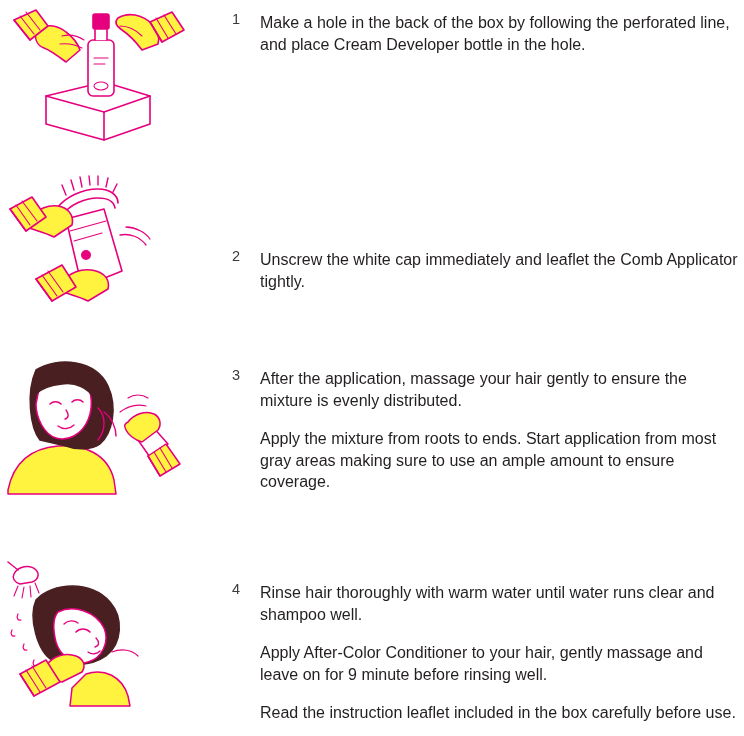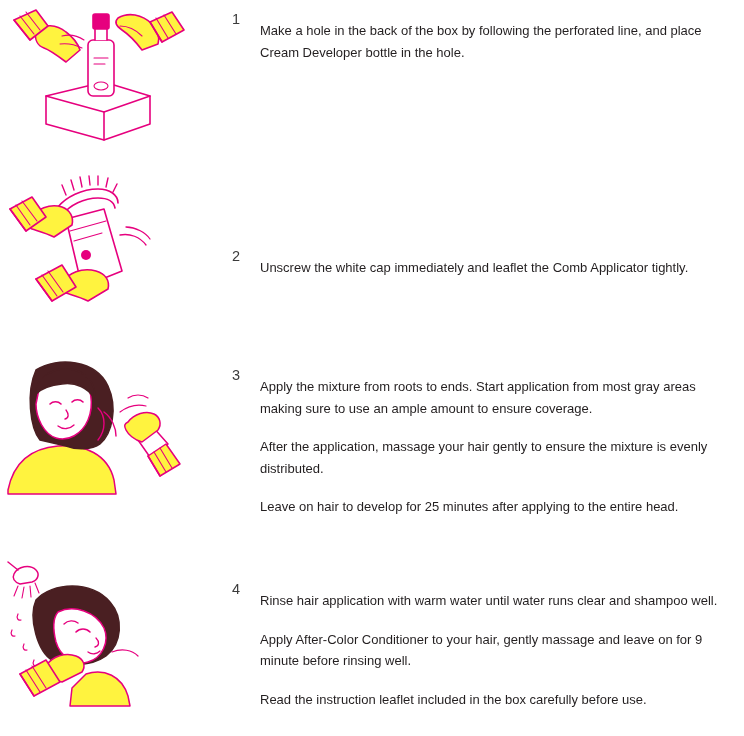--- a/index.html
+++ b/index.html
@@ -38,24 +38,24 @@
     color: #3b3b3b;
     line-height: 20px;
     padding-top: 1px;
     text-align: left;
   }
   .body {
     flex: 1 1 auto;
     padding-right: 6px;
   }
   .para {
-    font-size: 13px;
+    font-size: 16px;
     line-height: 21.5px;
     color: #231f20;
-    margin: 12px 0 17px 0;
+    margin: 4px 0 17px 0;
   }
   .para:last-child {
     margin-bottom: 0;
   }
   
   #step-1 { top: 8px; }
   #step-2 { top: 245px; }
   #step-3 { top: 364px; }
   #step-4 { top: 578px; }
 
@@ -219,29 +219,28 @@
     <div class="num">2</div>
     <div class="body">
       <p class="para">Unscrew the white cap immediately and leaflet the Comb Applicator tightly.</p>
     </div>
   </div>
 
   <div class="step" id="step-3">
     <div class="illus"></div>
     <div class="num">3</div>
     <div class="body">
+      <p class="para">After the application, massage your hair gently to ensure the mixture is evenly distributed.</p>
       <p class="para">Apply the mixture from roots to ends. Start application from most gray areas making sure to use an ample amount to ensure coverage.</p>
-      <p class="para">After the application, massage your hair gently to ensure the mixture is evenly distributed.</p>
-      <p class="para">Leave on hair to develop for 25 minutes after applying to the entire head.</p>
     </div>
   </div>
 
   <div class="step" id="step-4">
     <div class="illus"></div>
     <div class="num">4</div>
     <div class="body">
-      <p class="para">Rinse hair application with warm water until water runs clear and shampoo well.</p>
+      <p class="para">Rinse hair thoroughly with warm water until water runs clear and shampoo well.</p>
       <p class="para">Apply After-Color Conditioner to your hair, gently massage and leave on for 9 minute before rinsing well.</p>
       <p class="para">Read the instruction leaflet included in the box carefully before use.</p>
     </div>
   </div>
 
 </div>
 
 </body></html>

